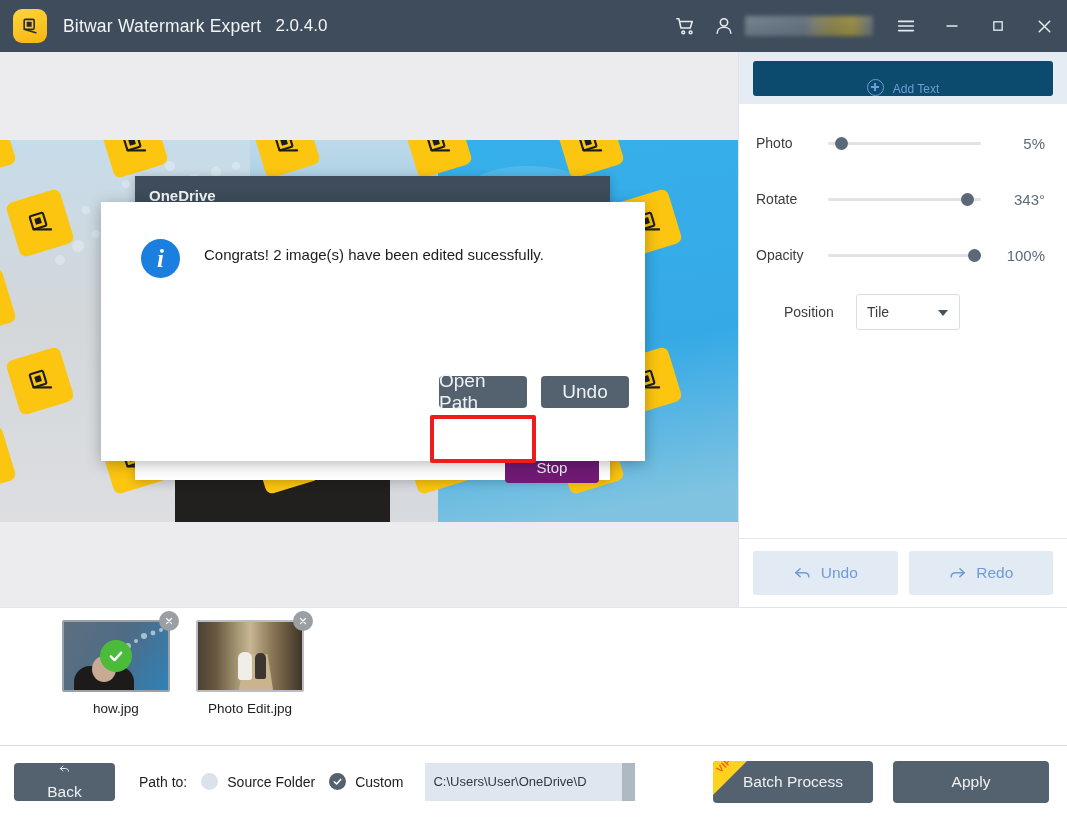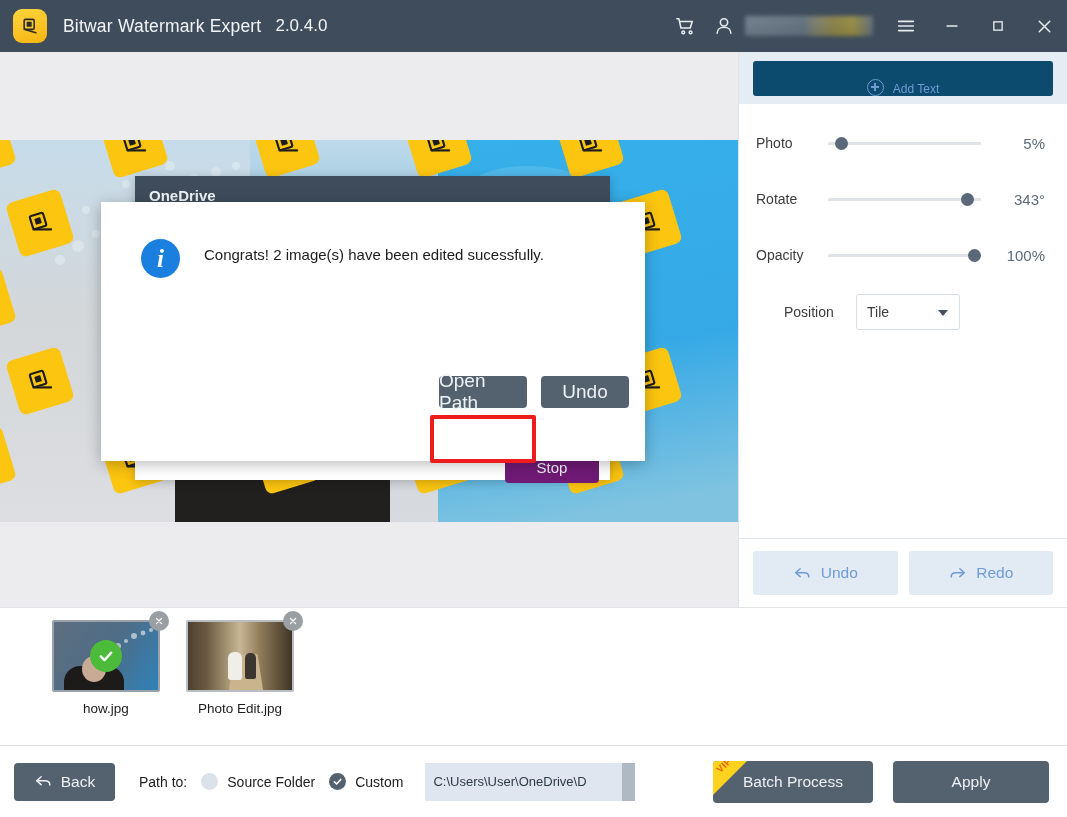--- a/index.html
+++ b/index.html
@@ -187,21 +187,21 @@
   }
 
   
   .thumbstrip {
     position: absolute; left: 0; top: 607px;
     width: 1067px; height: 139px;
     background: #ffffff;
     border-top: 1px solid #e3e6e9;
     border-bottom: 1px solid #d9dde1;
   }
-  .thumbs { position: absolute; left: 14px; top: 12px; display: flex; gap: 26px; padding-left: 38px; }
+  .thumbs { position: absolute; left: 24px; top: 12px; display: flex; gap: 26px; padding-left: 38px; }
   .thumb { width: 108px; position: relative; }
   .thumb-img {
     width: 108px; height: 72px; position: relative; overflow: hidden;
     border: 2px solid #b9bec4; border-radius: 2px; background: #7d8fa0;
   }
   .thumb-img.sel { border-color: #9aa1a8; }
   .thumb-label {
     text-align: center; font-size: 13.5px; color: #1d1d1d;
     margin-top: 9px; white-space: nowrap;
   }
@@ -262,21 +262,21 @@
   .bottombar {
     position: absolute; left: 0; top: 746px; width: 1067px; height: 71px;
     background: #ffffff;
     display: flex; align-items: center;
   }
   .btn-dark {
     background: #54616f; color: #eef1f4; border-radius: 4px;
     display: flex; align-items: center; justify-content: center; gap: 8px;
     font-size: 15.5px;
   }
-  .back-btn { margin-left: 14px; width: 101px; height: 38px; }
+  .back-btn { margin-left: 14px; width: 101px; height: 38px; flex-direction: column; }
   .saveto-label { margin-left: 24px; font-size: 14px; color: #1d1d1d; }
   .radio-row { display: flex; align-items: center; gap: 9px; margin-left: 14px; }
   .radio {
     width: 17px; height: 17px; border-radius: 50%; background: #dbe2ea;
   }
   .radio.on {
     background: #54616f; display: flex; align-items: center; justify-content: center;
   }
   .radio-text { font-size: 14px; color: #1d1d1d; }
   .path-field {

